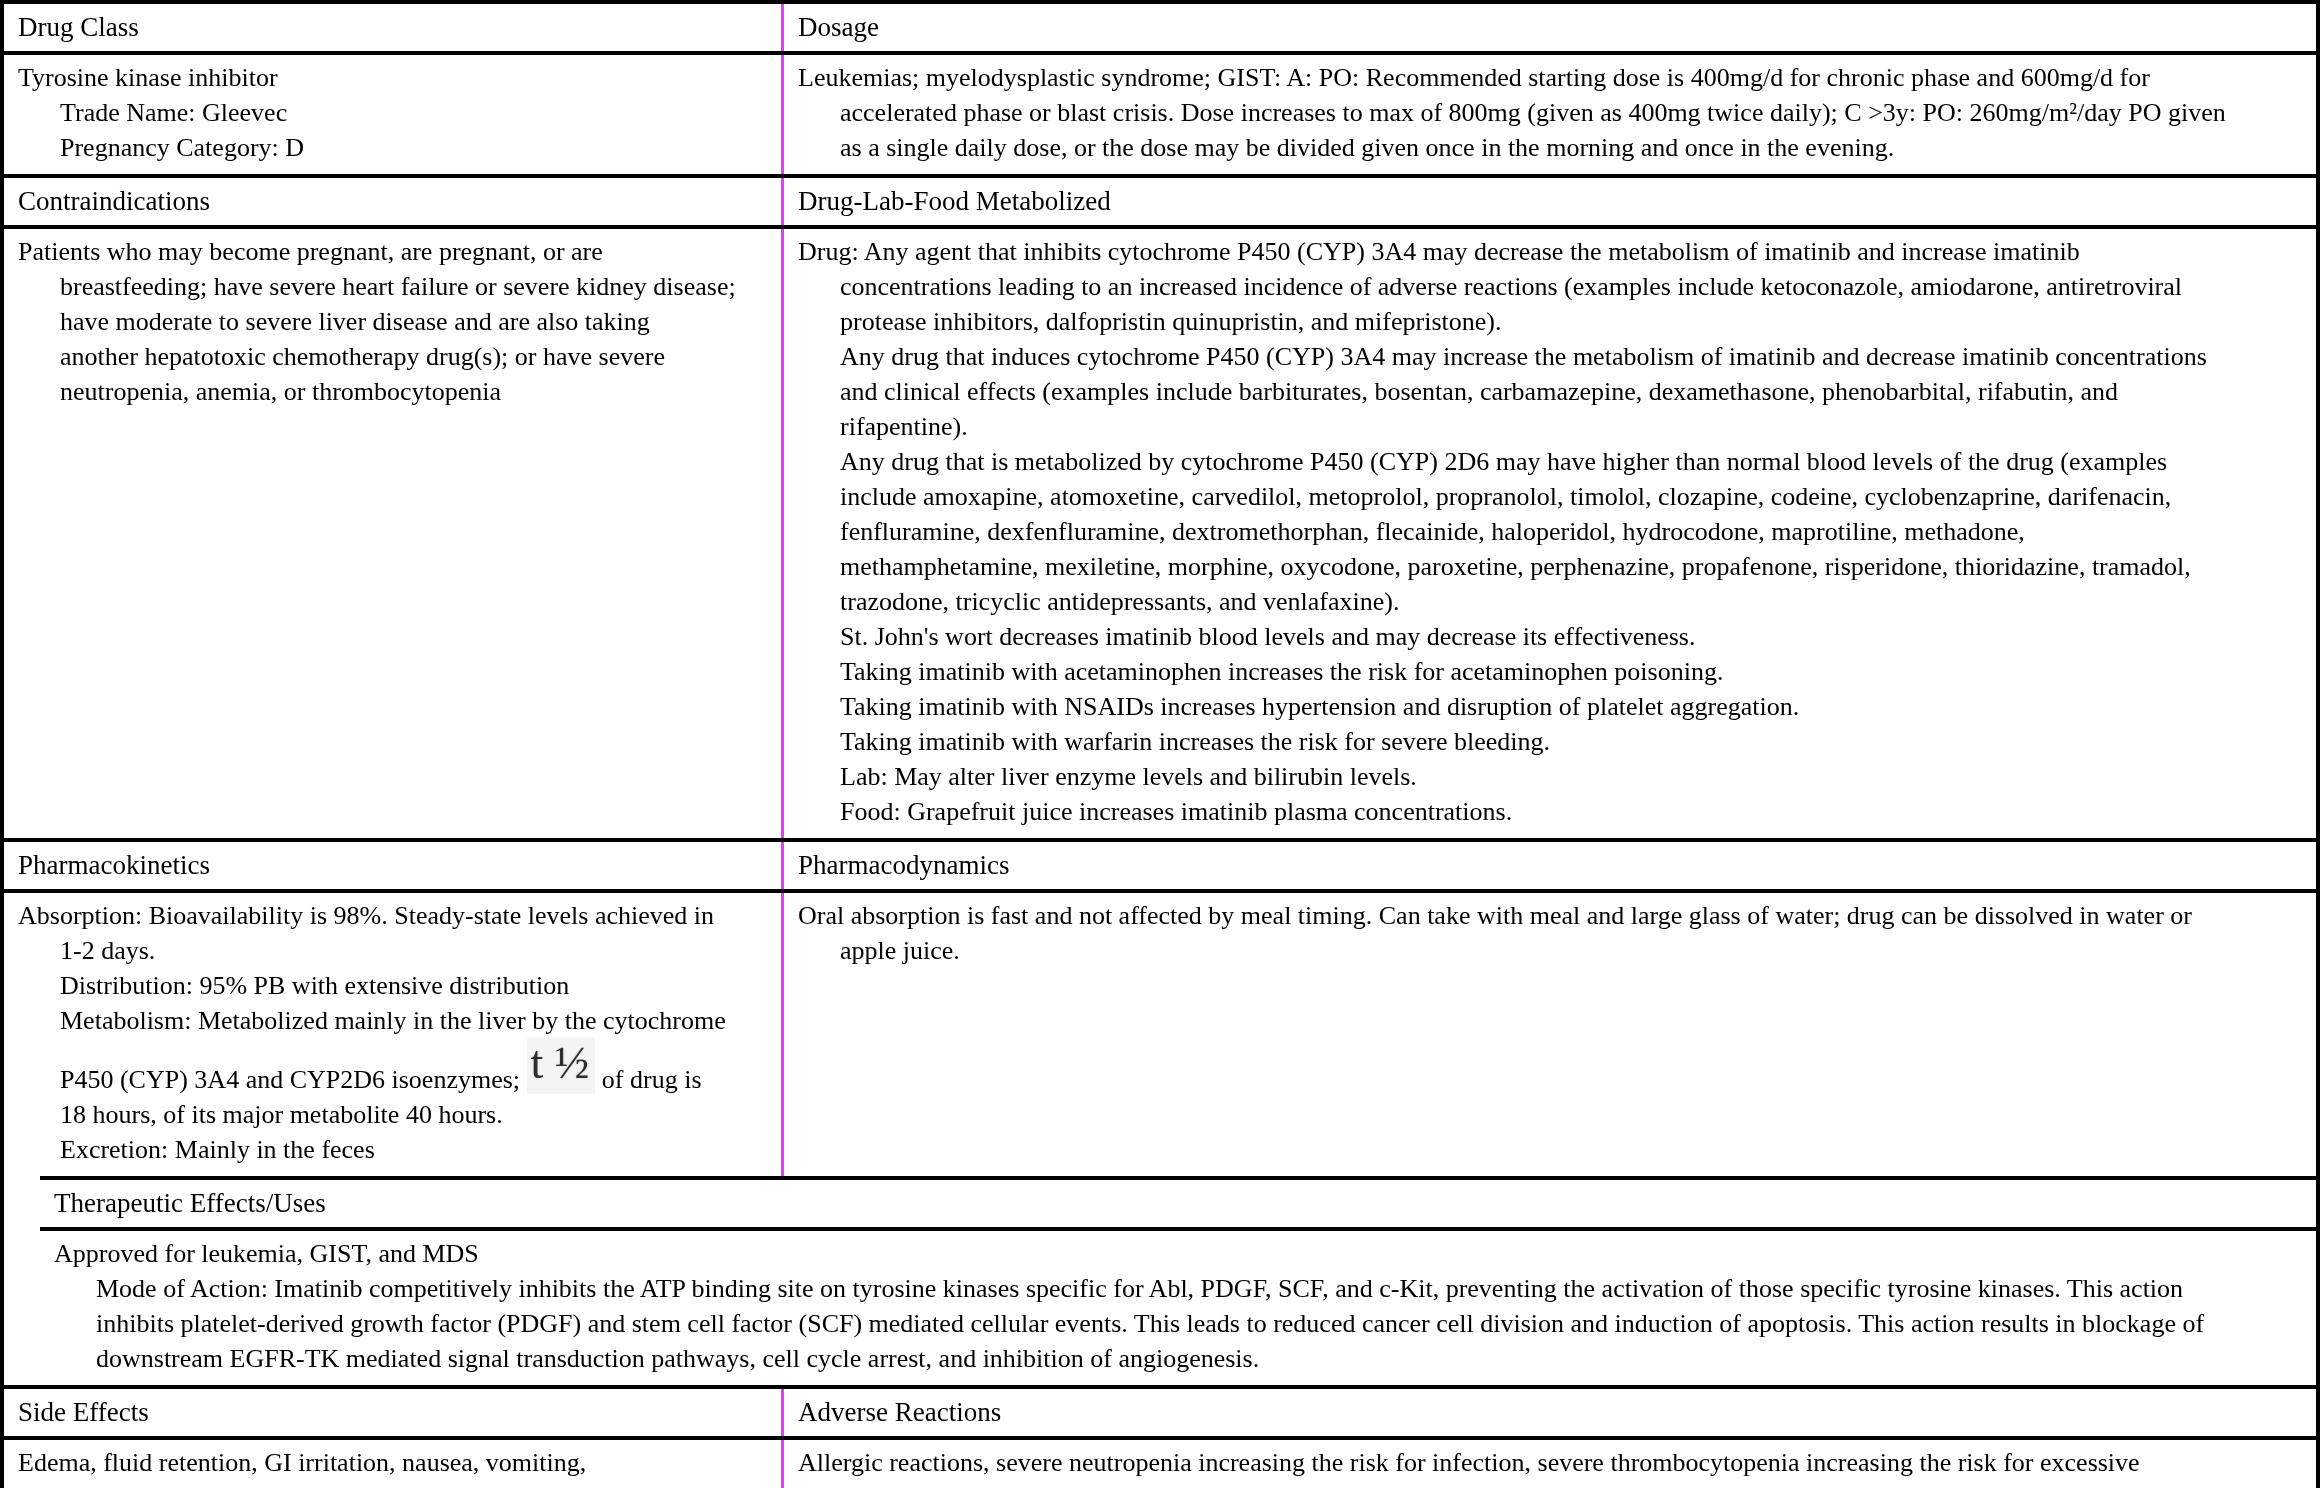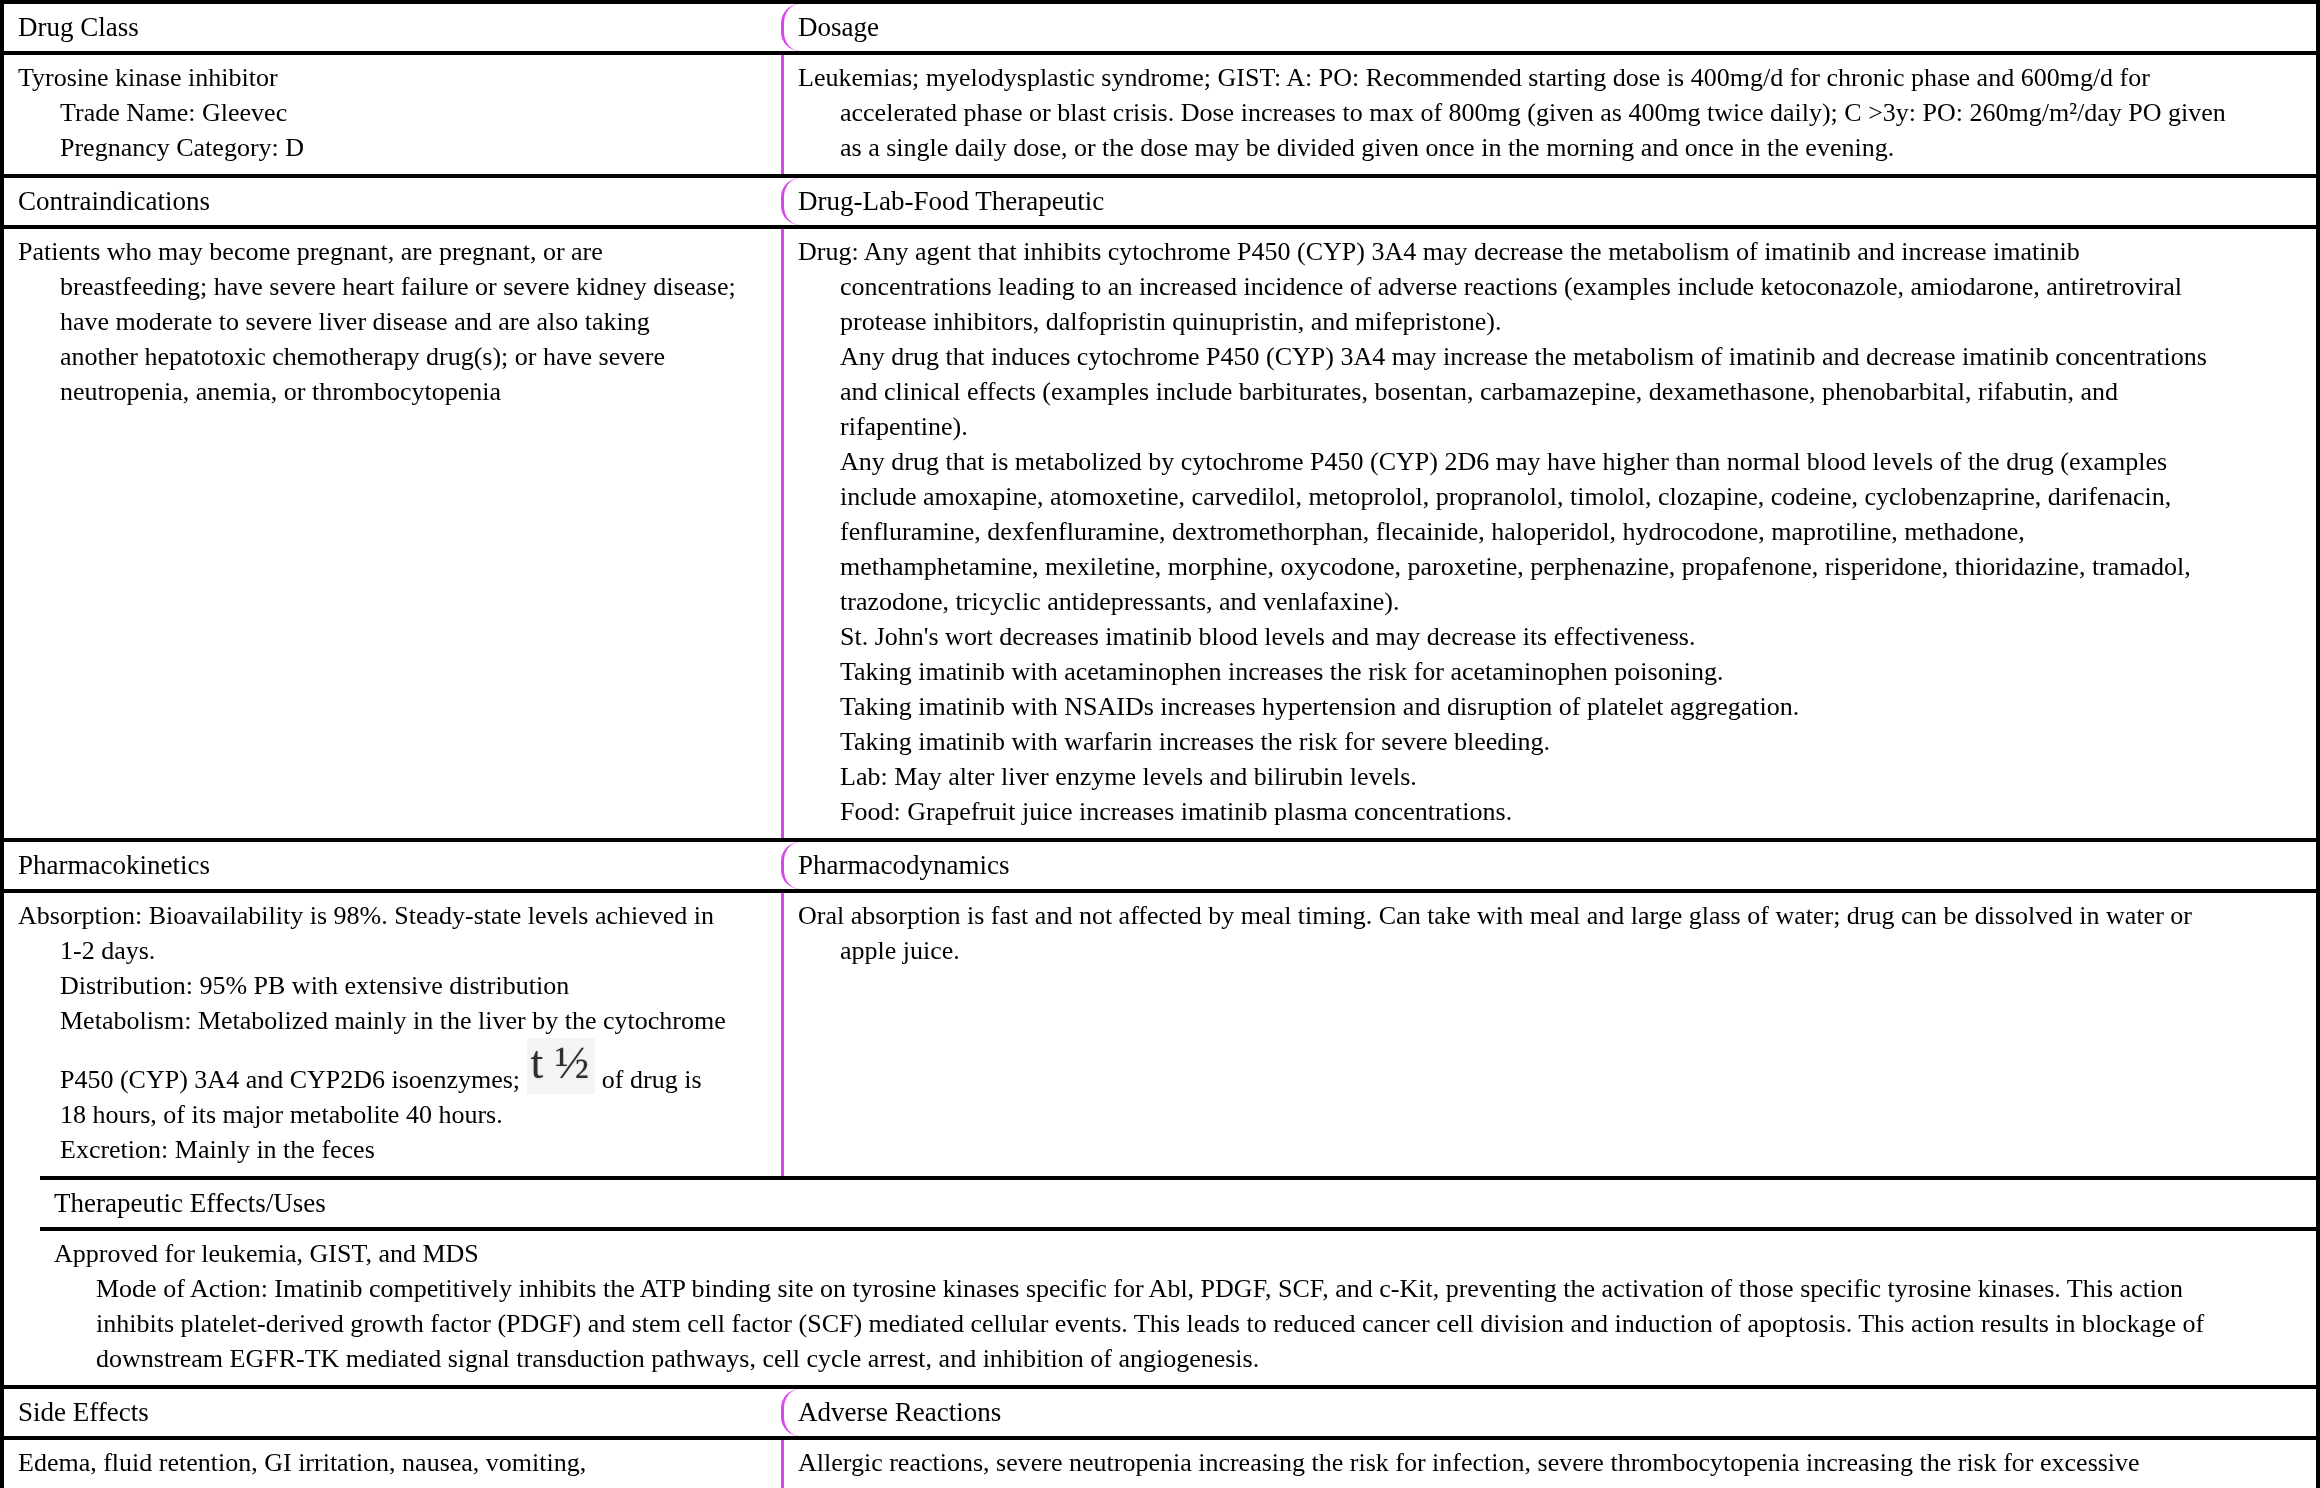--- a/index.html
+++ b/index.html
@@ -31,21 +31,20 @@
     box-sizing: border-box;
     padding: 5px 14px 9px 14px;
     font-size: 26px;
     line-height: 35px;
   }
   .cell.cr { border-left: 3px solid #d946ef; }
   .hdr {
     font-size: 27px;
     line-height: 36px;
     padding: 5px 14px 6px 14px;
-    border-radius: 19px;
   }
   .hang {
     padding-left: 42px;
     text-indent: -42px;
     white-space: pre-line;
   }
   .thalf {
     display: inline-block;
     font-family: Liberation Serif, serif;
     font-size: 46px;
@@ -77,21 +76,21 @@
         </div>
       <div class="cell cr">
           <div class="hang">Leukemias; myelodysplastic syndrome; GIST: A: PO: Recommended starting dose is 400mg/d for chronic phase and 600mg/d for
 accelerated phase or blast crisis. Dose increases to max of 800mg (given as 400mg twice daily); C &gt;3y: PO: 260mg/m²/day PO given
 as a single daily dose, or the dose may be divided given once in the morning and once in the evening.</div>
         </div>
     </div>
 
     <div class="row">
       <div class="cell hdr">Contraindications</div>
-      <div class="cell hdr cr">Drug-Lab-Food Therapeutic</div>
+      <div class="cell hdr cr">Drug-Lab-Food Metabolized</div>
     </div>
 
     <div class="row">
       <div class="cell">
           <div class="hang">Patients who may become pregnant, are pregnant, or are
 breastfeeding; have severe heart failure or severe kidney disease;
 have moderate to severe liver disease and are also taking
 another hepatotoxic chemotherapy drug(s); or have severe
 neutropenia, anemia, or thrombocytopenia</div>
         </div>

